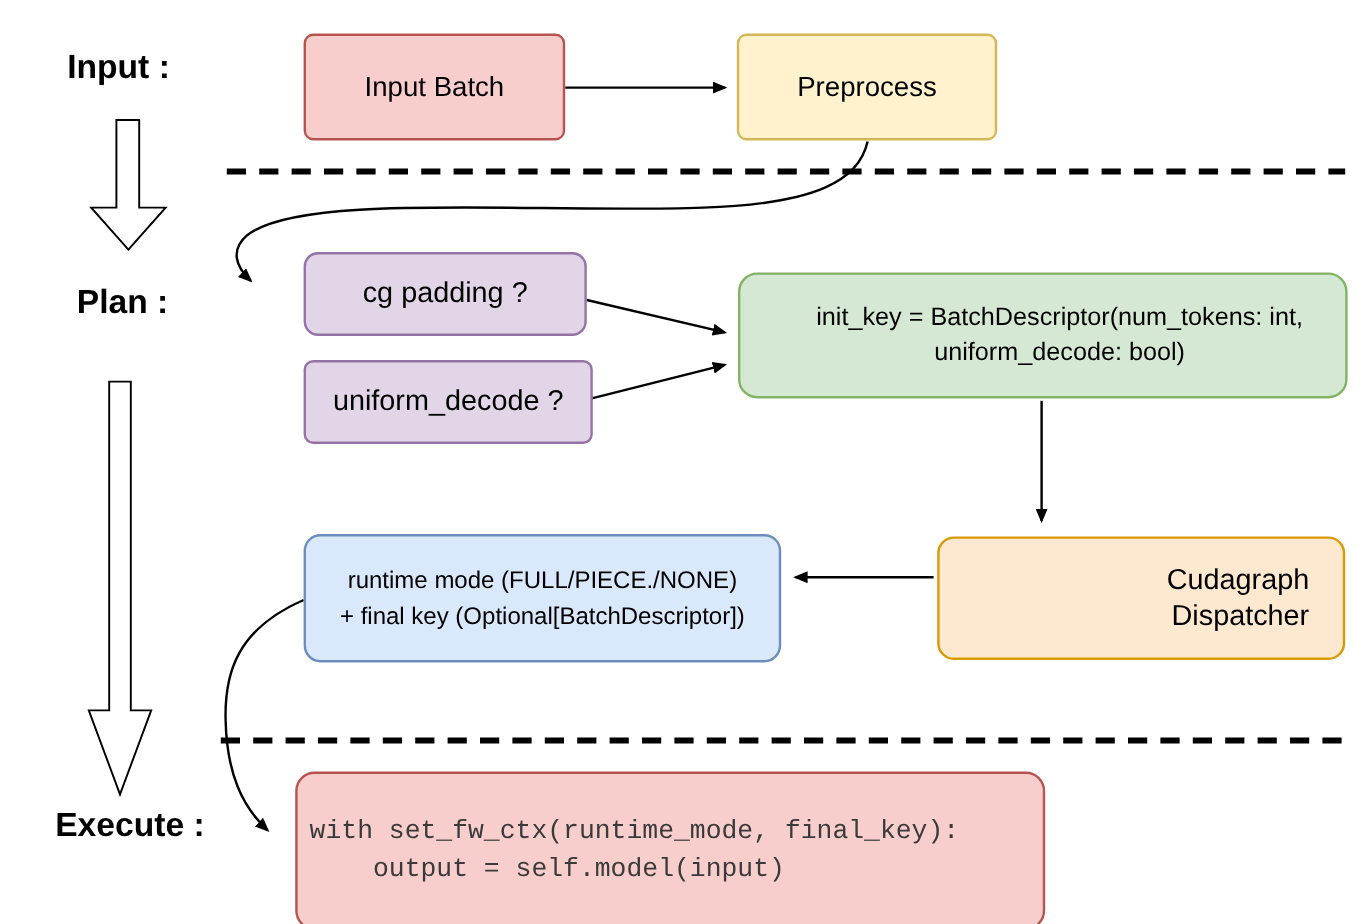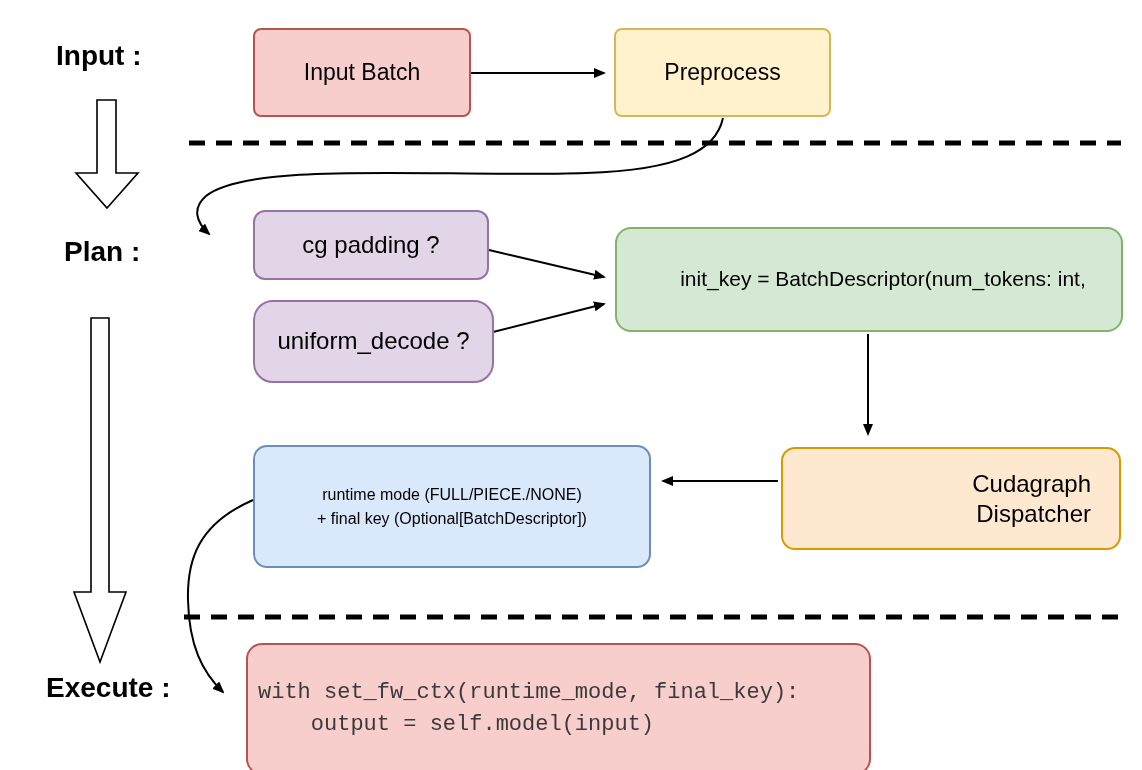--- a/index.html
+++ b/index.html
@@ -24,26 +24,26 @@
   .section-label{
     position:absolute;
     font-weight:bold;
     font-size:28px;
     color:#000;
     white-space:nowrap;
   }
   .node-input-batch{left:227px;top:28px;width:218px;height:89px;background:#f8cecc;border:2px solid #b85450;font-size:23px;}
   .node-preprocess{left:588px;top:28px;width:217px;height:89px;background:#fff2cc;border:2px solid #d6b656;font-size:23px;}
   .node-cg-padding{left:227px;top:210px;width:236px;height:70px;background:#e1d5e7;border:2px solid #9673a6;font-size:24px;border-radius:12px;}
-  .node-uniform-decode{left:227px;top:300px;width:241px;height:83px;background:#e1d5e7;border:2px solid #9673a6;font-size:24px;border-radius:20px;}
+  .node-uniform-decode{left:227px;top:300px;width:241px;height:70px;background:#e1d5e7;border:2px solid #9673a6;font-size:24px;border-radius:8px;}
   .node-init-key{left:589px;top:227px;width:508px;height:105px;background:#d5e8d4;border:2px solid #82b366;font-size:21px;border-radius:16px;padding-left:28px;}
   .node-cudagraph{left:755px;top:447px;width:340px;height:103px;background:#ffe8d0;border:2px solid #d79b00;font-size:24px;border-radius:14px;
     justify-content:center;align-items:flex-end;padding-right:28px;line-height:1.25;}
   .node-dispatch{left:752px;top:444px;width:181px;height:72px;background:#fad4b4;border:2px solid #d79b00;font-size:20px;border-radius:12px;}
-  .node-runtime{left:227px;top:445px;width:398px;height:123px;background:#dae8fc;border:2px solid #6c8ebf;font-size:16px;border-radius:14px;line-height:1.5;}
+  .node-runtime{left:227px;top:445px;width:398px;height:107px;background:#dae8fc;border:2px solid #6c8ebf;font-size:20px;border-radius:14px;line-height:1.5;}
   .node-code{
     left:220px;top:643px;width:625px;height:132px;
     background:#f8cecc;border:2px solid #b85450;border-radius:16px;
     font-family:"Liberation Mono", monospace;
     font-size:22px;color:#3a3a3a;
     align-items:flex-start;padding-left:10px;line-height:1.45;
   }
   .pre{white-space:pre;}
 </style>
 </head>
@@ -89,20 +89,21 @@
   <div class="node node-preprocess">
     <span>Preprocess</span>
   </div>
 
   <div class="node node-uniform-decode">
     <span>uniform_decode ?</span>
   </div>
 
   <div class="node node-init-key">
     <span>init_key = BatchDescriptor(num_tokens: int,</span>
+    <span>uniform_decode: bool)</span>
   </div>
 
   <div class="node node-cudagraph">
     <span>Cudagraph</span>
     <span>Dispatcher</span>
   </div>
 
   <div class="node node-runtime">
     <span>runtime mode (FULL/PIECE./NONE)</span>
     <span>+ final key (Optional[BatchDescriptor])</span>

